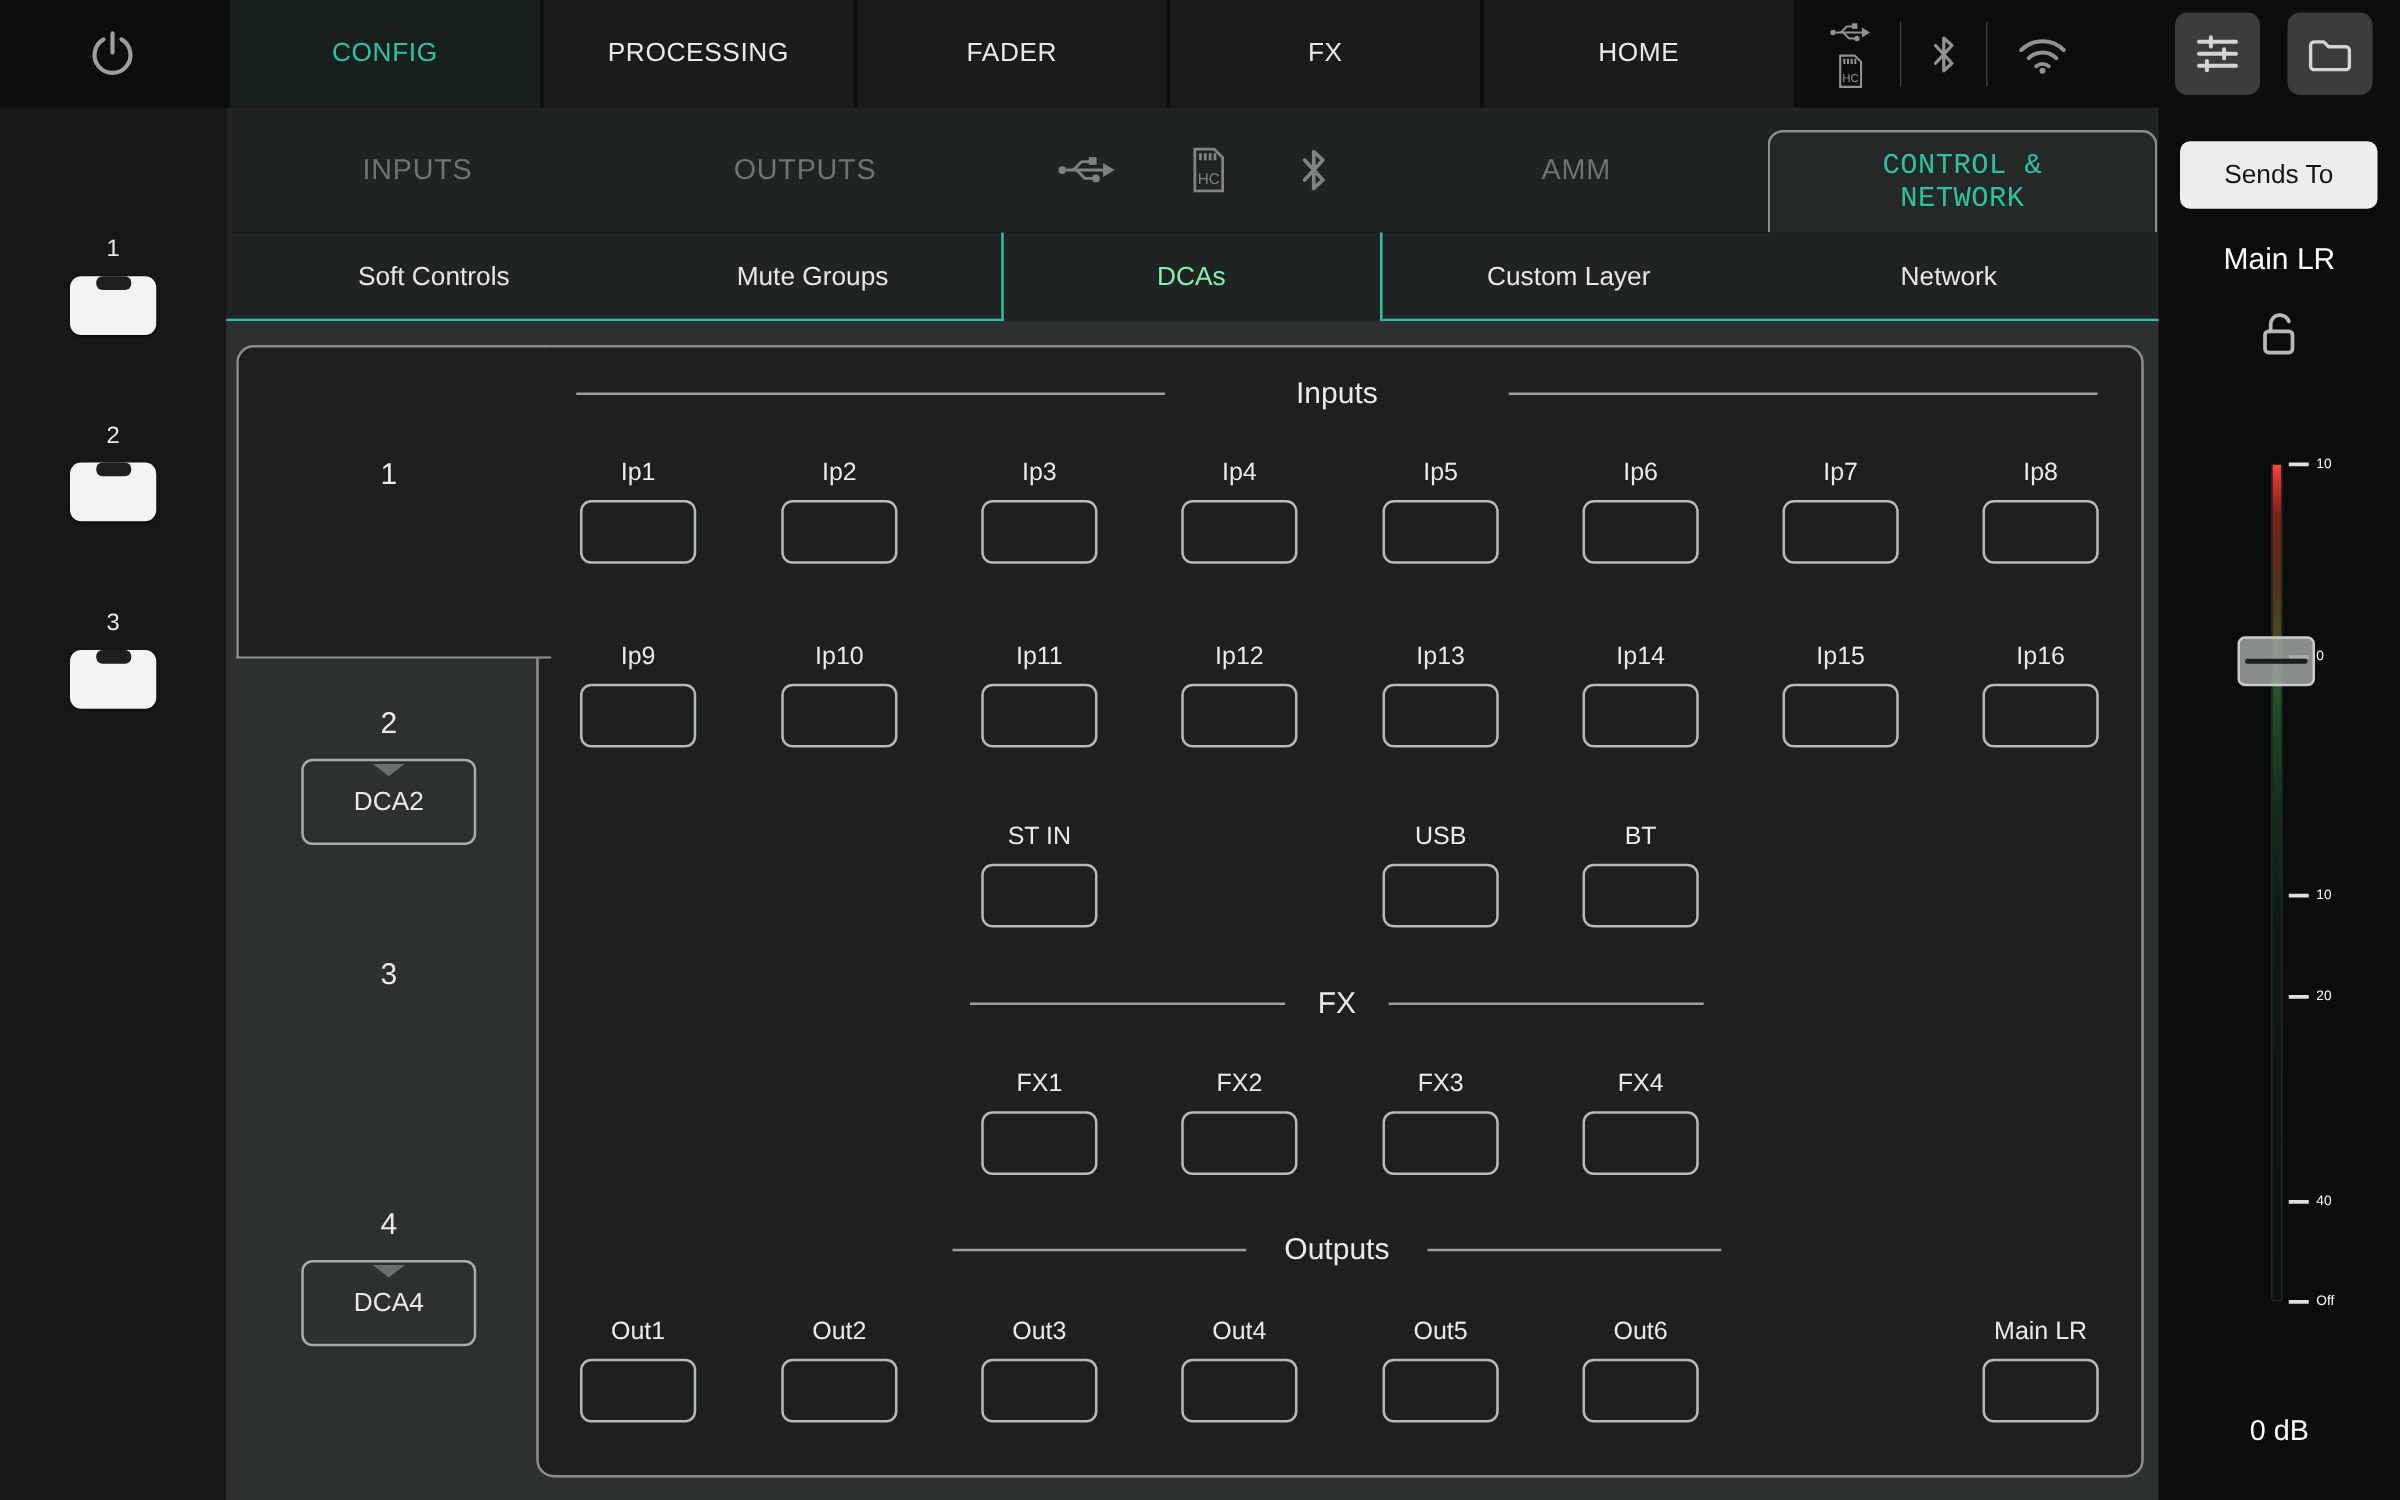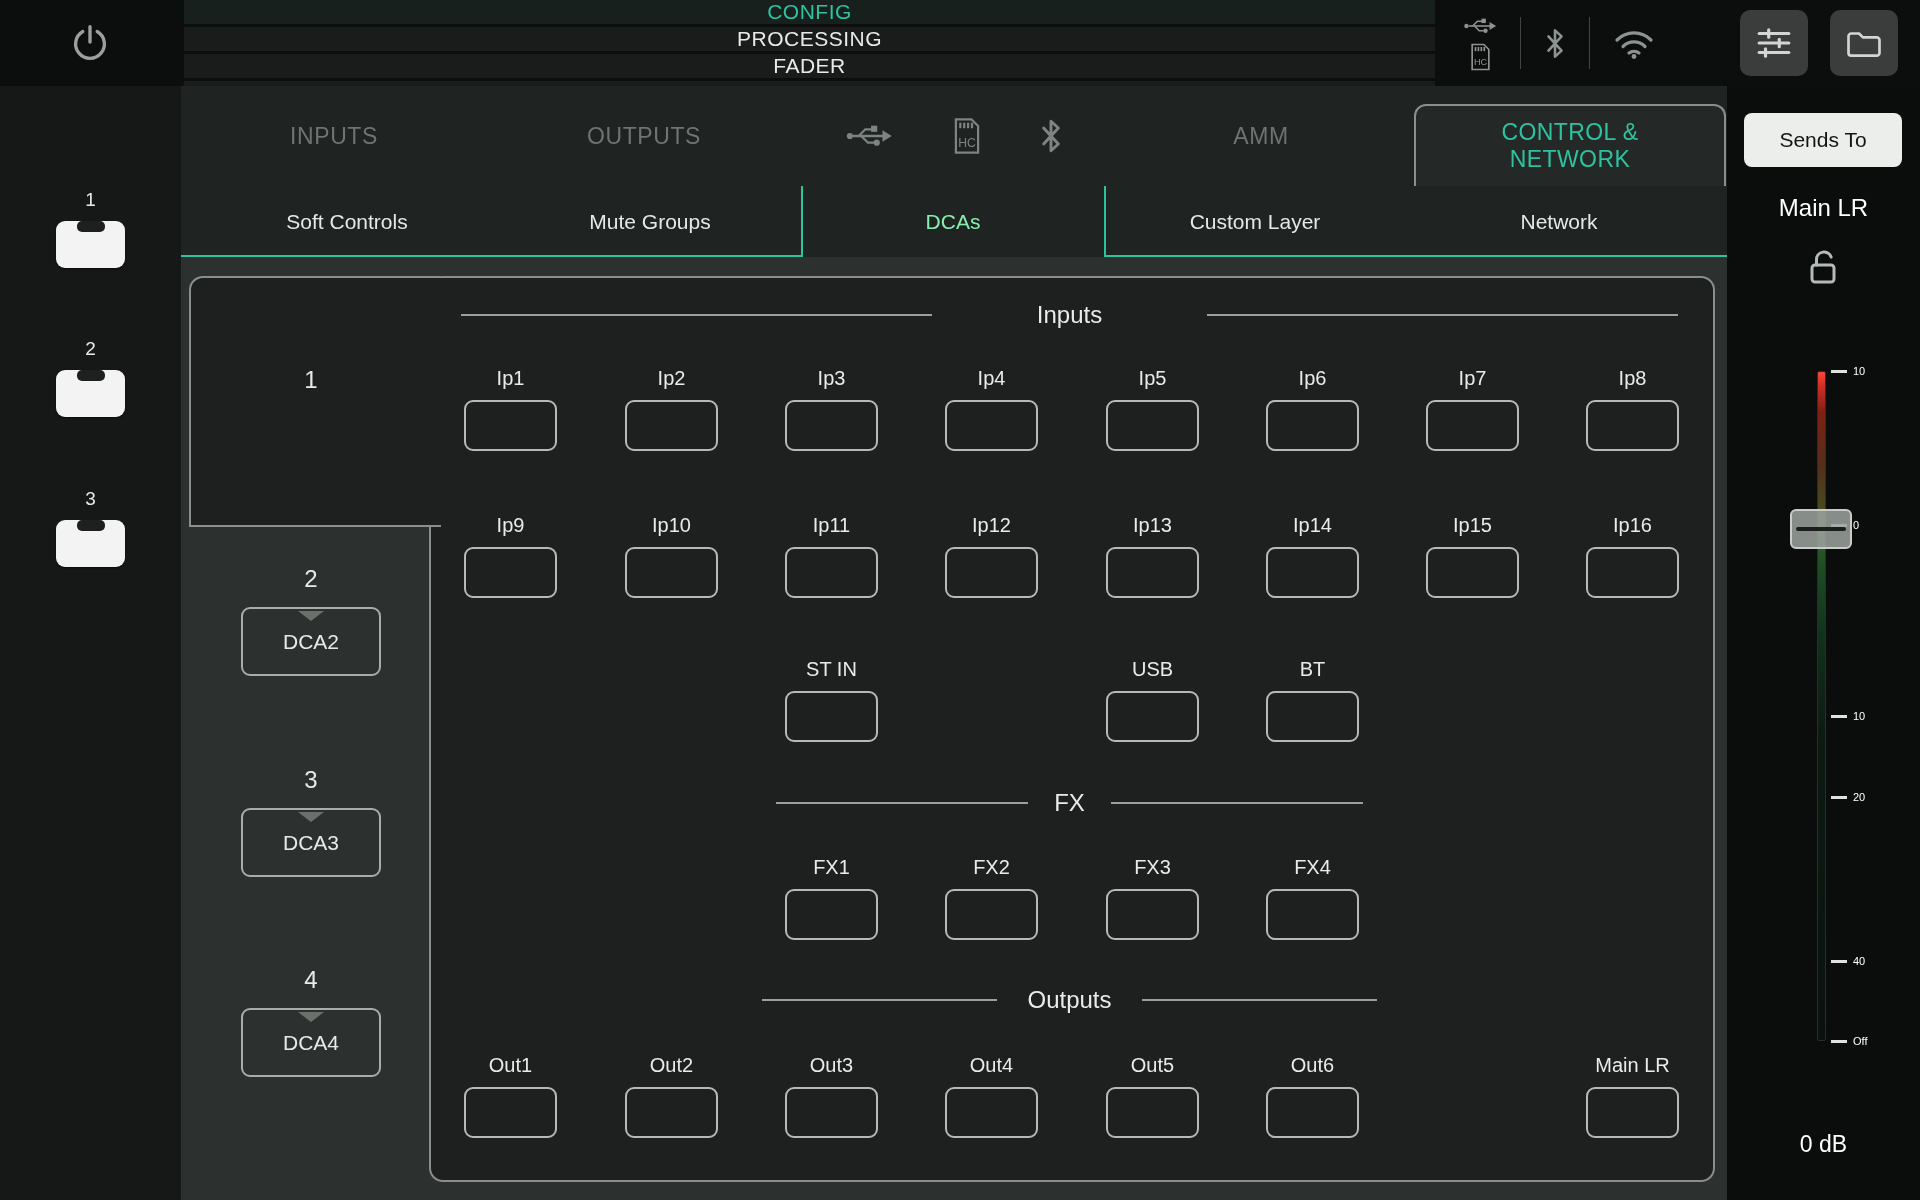--- a/index.html
+++ b/index.html
@@ -6,21 +6,21 @@
   body { background:#000; }
   #app {
     position:relative; width:1920px; height:1200px; overflow:hidden;
     background:#0c0d0d; font-family:"Liberation Sans", sans-serif;
     color:#e8eae9; -webkit-font-smoothing:antialiased;
   }
   
   .topbar { position:absolute; left:0; top:0; width:1920px; height:86px; background:#0c0d0d; }
   .power-btn { position:absolute; left:60px; top:13px; width:60px; height:60px;
     display:flex; align-items:center; justify-content:center; cursor:pointer; }
-  .main-tabs { position:absolute; left:184px; top:0; width:1251px; height:86px; display:flex; gap:3px;flex-direction:column; }
+  .main-tabs { position:absolute; left:184px; top:0; width:1251px; height:86px; display:flex; gap:3px; }
   .mtab { flex:1; background:#1a1c1b; display:flex; align-items:center; justify-content:center;
     font-size:21px; letter-spacing:.5px; color:#e8eae9; cursor:pointer; }
   .mtab.active { background:#17201d; color:#2fc2a1; }
   .status-icons { position:absolute; left:1462px; top:0; height:86px; display:flex; align-items:center; gap:22px; }
   .icon-stack { display:flex; flex-direction:column; align-items:center; gap:5px; }
   .vsep { width:1px; height:52px; background:#414644; }
   .tb-btn { position:absolute; top:10px; width:68px; height:66px; background:#3a3d3c; border-radius:10px;
     display:flex; align-items:center; justify-content:center; cursor:pointer; }
   .tb-btn.menu { left:1740px; }
   .tb-btn.folder { left:1830px; }
@@ -34,21 +34,21 @@
   .sk1 { top:100px; } .sk2 { top:249px; } .sk3 { top:399px; }
   
   .pagetabs { position:absolute; left:181px; top:86px; width:1546px; height:100px; background:#1f2322; }
   .ptab { position:absolute; top:50%; transform:translate(-50%,-50%); font-size:23px; letter-spacing:.6px;
     color:#6d7471; cursor:pointer; white-space:nowrap; }
   .pt-inputs { left:153px; } .pt-outputs { left:463px; } .pt-amm { left:1080px; }
   .pg-ico { position:absolute; top:50%; transform:translate(-50%,-50%); cursor:pointer; }
   .pg-usb { left:688px; } .pg-sd { left:786px; } .pg-bt { left:870px; }
   .cn-tab { position:absolute; left:1233px; top:18px; width:312px; height:82px; background:#242827;
     border:2px solid #8a8f8d; border-bottom:none; border-radius:12px 12px 0 0;
-    display:flex; align-items:center; justify-content:center; cursor:pointer; }
+    display:flex; align-items:center; justify-content:center; cursor:pointer;font-family:Liberation Mono, monospace; }
   .cn-tab span { display:inline-block; width:160px; text-align:center; color:#2fc2a1;
     font-size:23px; line-height:1.18; letter-spacing:.4px; }
   
   .sectiontabs { position:absolute; left:181px; top:186px; width:1546px; height:71px; background:#1f2322; }
   .stab { position:absolute; top:50%; transform:translate(-50%,-50%); font-size:21px; color:#e6e8e6;
     cursor:pointer; white-space:nowrap; }
   .st-soft { left:166px; } .st-mute { left:469px; } .st-dcas { left:772px; color:#86efac; }
   .st-custom { left:1074px; } .st-network { left:1378px; }
   .st-underline { position:absolute; bottom:0; height:2px; background:#2fc2a1; }
   .ul-left { left:0; width:622px; } .ul-right { left:925px; width:621px; }
@@ -402,24 +402,20 @@
     </div>
     <div class="dca-item dca2">
       <div class="num">2</div>
       <div class="dca-btn">
         <div class="notch"></div>
         <span>DCA2</span>
       </div>
     </div>
     <div class="dca-item dca3">
       <div class="num">3</div>
-      <div class="dca-btn">
-        <div class="notch"></div>
-        <span>DCA3</span>
-      </div>
     </div>
     <div class="dca-item dca4">
       <div class="num">4</div>
       <div class="dca-btn">
         <div class="notch"></div>
         <span>DCA4</span>
       </div>
     </div>
   </main>
 

